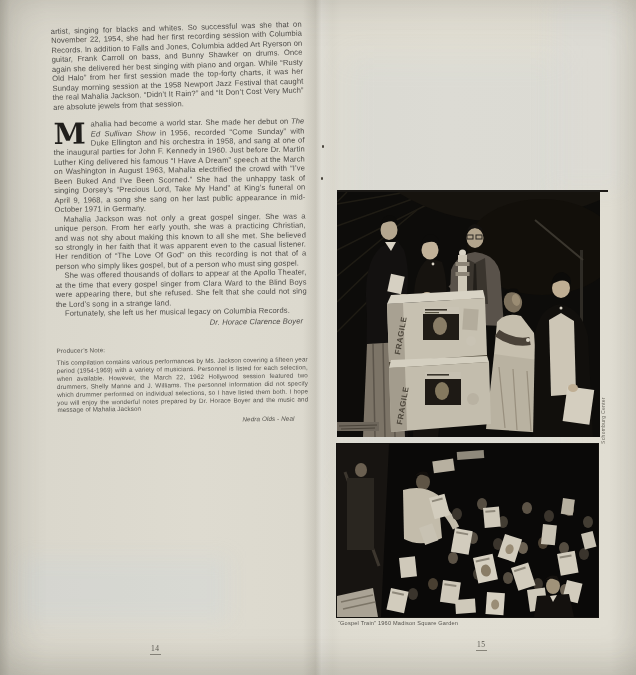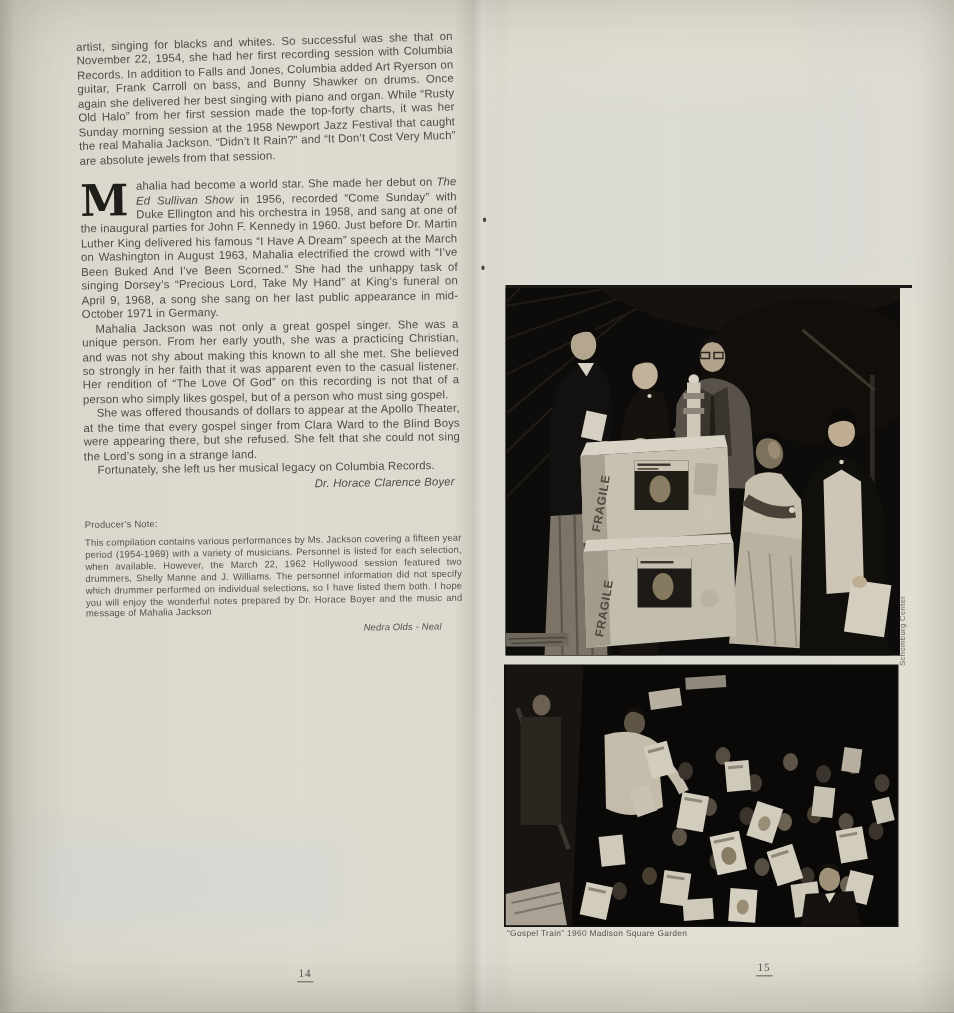--- a/index.html
+++ b/index.html
@@ -32,24 +32,24 @@
     font-size:29px;line-height:25px;margin:2px 5px 0 0;color:#201e1b;}
   .ital{font-style:italic;}
   .indent{text-indent:9px;}
   .sig{text-align:right;font-style:italic;padding-right:4px;margin-top:1px !important;}
   .note-label{margin-top:18px !important;font-size:6.3px;line-height:8px;color:#55534e;}
   .note-body{margin-top:4px !important;font-size:6.3px;line-height:7.9px;color:#55534e;text-align:justify;}
   .note-sig{margin-top:4px !important;font-size:6.3px;line-height:8px;color:#55534e;
     text-align:right;font-style:italic;padding-right:14px;}
 
   .pgnum{position:absolute;font-family:"Liberation Serif",serif;font-size:7.5px;color:#5a5850;
-    letter-spacing:.5px;margin-left:48px;}
+    letter-spacing:.5px;}
   .pgnum span{border-bottom:1px solid #8a877d;padding:0 1px 1px 1px;}
   .pg14{left:150px;top:644px;}
-  .pg15{left:456px;top:640px;}
+  .pg15{left:476px;top:640px;}
 
   
   .rule-top{position:absolute;left:337px;top:190px;width:271px;height:2px;background:#1b1916;}
   .photo1{position:absolute;left:337px;top:192px;width:263px;height:245px;background:#0d0c0a;}
   .photo2{position:absolute;left:337px;top:444px;width:261px;height:173px;background:#0a0908;
     box-shadow:0 0 0 1px #14120f;}
   .credit{position:absolute;left:568px;top:417px;width:70px;height:7px;
     transform:rotate(-90deg);transform-origin:center;
     font-size:5px;color:#6e6b62;letter-spacing:.3px;text-align:center;white-space:nowrap;}
   .caption{position:absolute;left:338px;top:620px;font-size:5.6px;color:#55534e;letter-spacing:.2px;}

